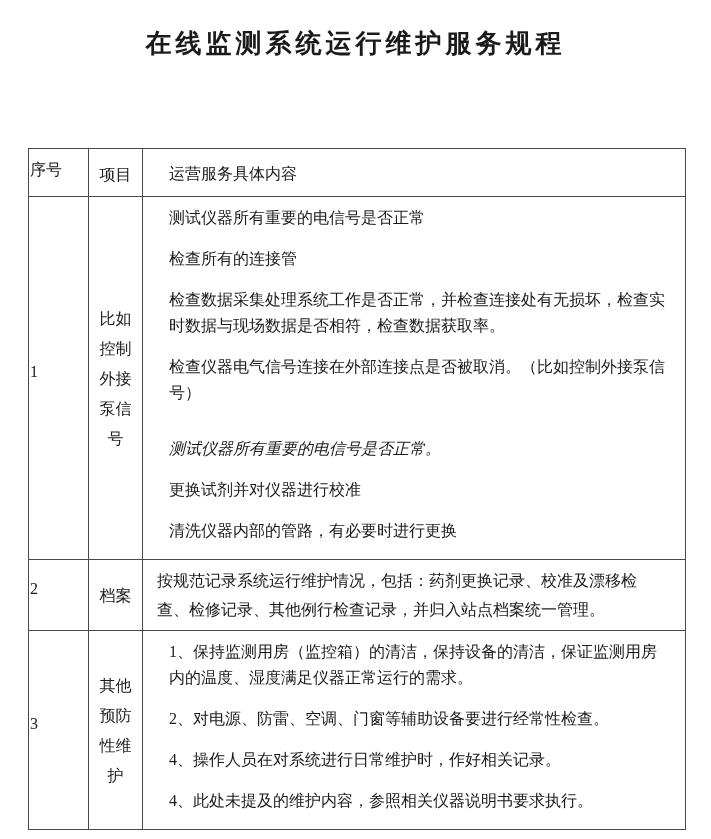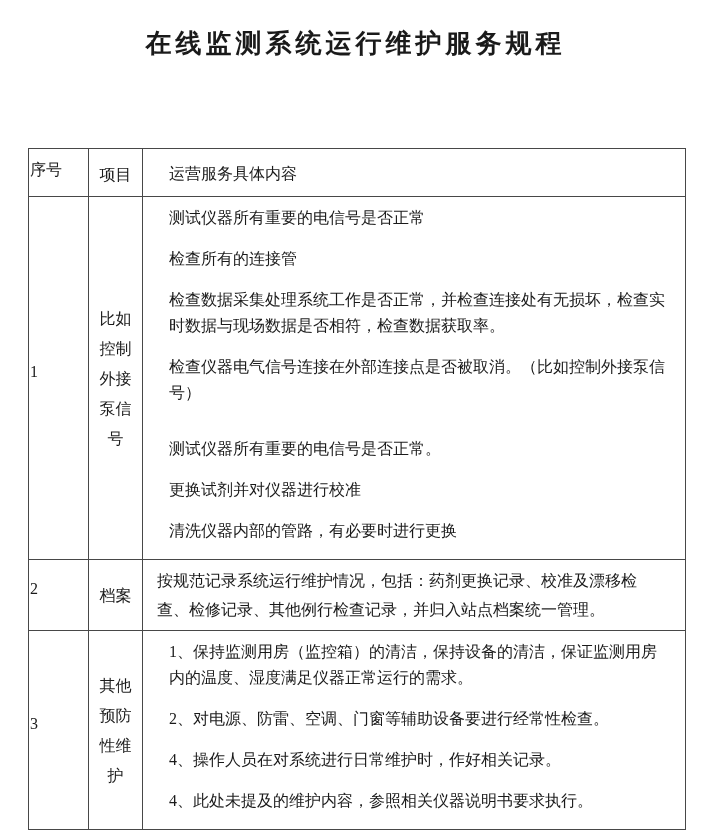--- a/index.html
+++ b/index.html
@@ -70,21 +70,21 @@
     line-height: 29px;
   }
   tr.header-row td { height: 44px; vertical-align: middle; padding-bottom: 6px; }
   tr.row-1 td { height: 360px; }
   tr.row-2 td { height: 71px; }
   tr.row-3 td { height: 199px; margin-left: 28px; }
   .cell-content p, .cell-content-middle p {
     margin: 0 0 15px 0;
   }
   .cell-content-middle p { margin: 4px; }
-  p.gap-before { margin-top: 30px; }
+  p.gap-before { margin-top: 30px; font-style: italic; }
 </style>
 </head>
 <body>
 
 <div class="page">
 
   <h1 class="doc-title">在线监测系统运行维护服务规程</h1>
 
   <table class="doc-table">
     <colgroup>

